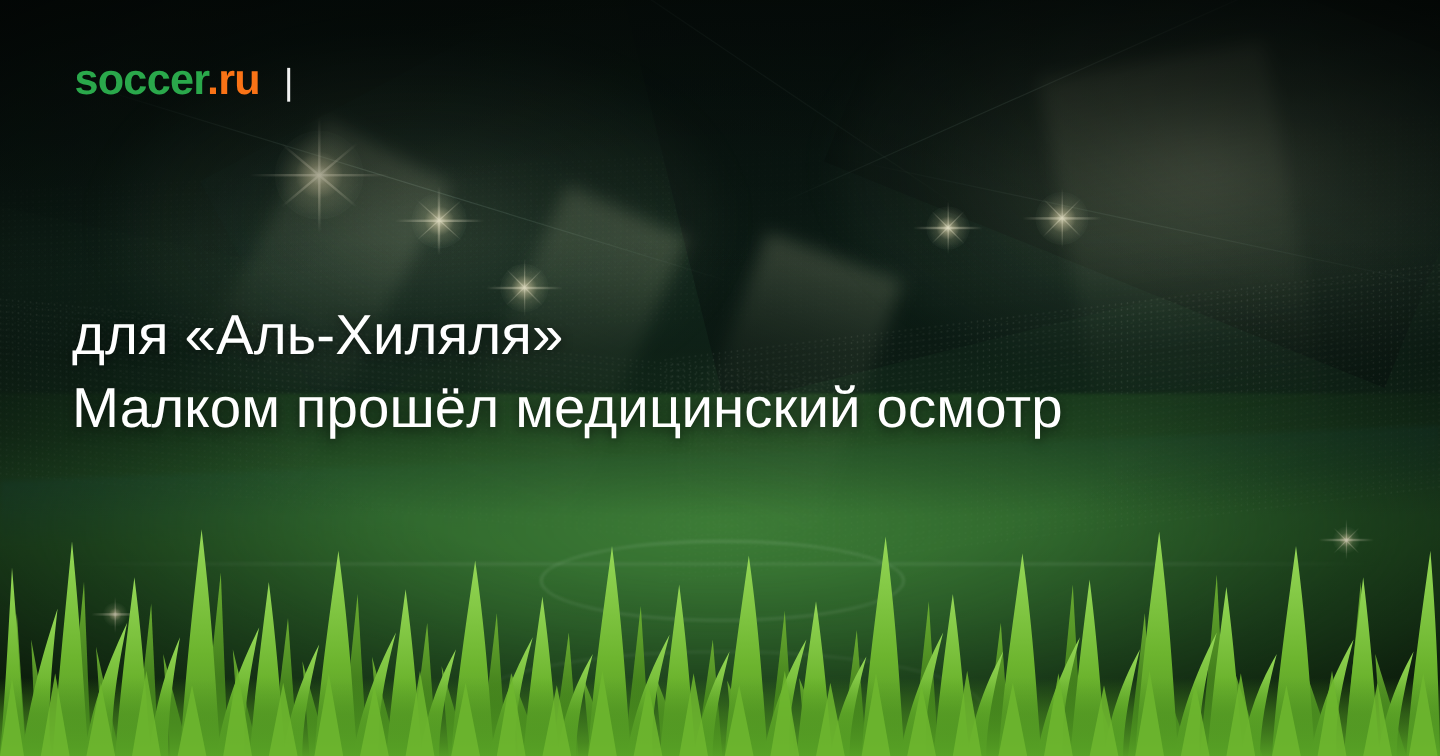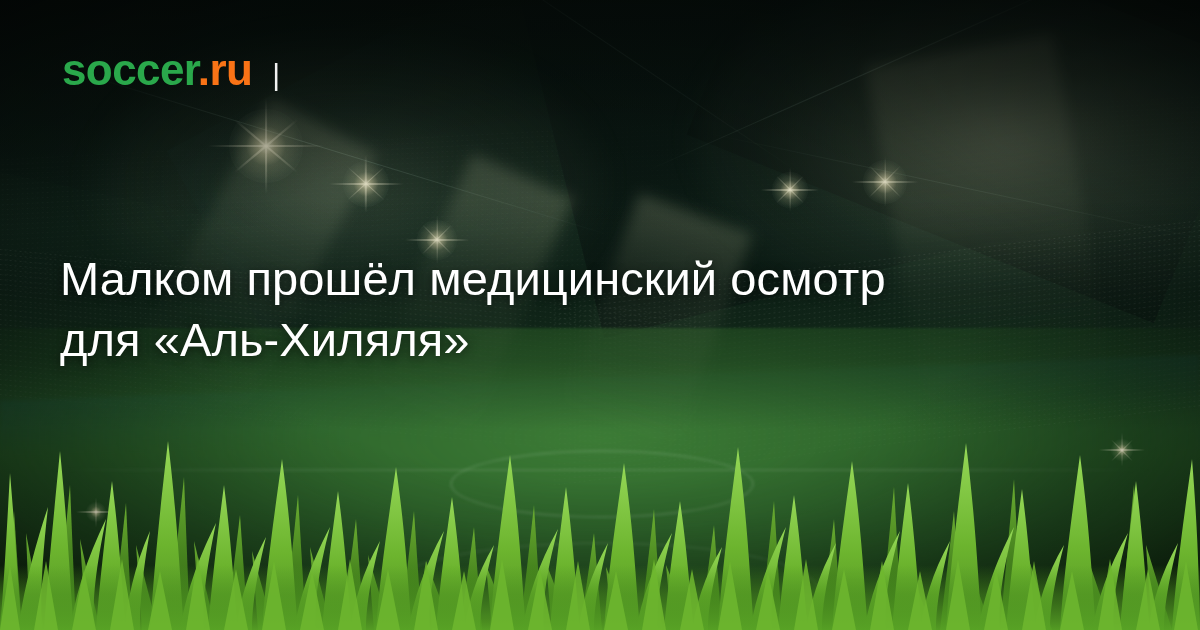--- a/index.html
+++ b/index.html
@@ -259,21 +259,21 @@
   .header {
     position: absolute;
     left: 62px;
     top: 48px;
     display: flex;
     align-items: baseline;
     gap: 0;
     white-space: nowrap;
   }
   .logo {
-    font-size: 44px;
+    font-size: 36px;
     font-weight: 700;
     letter-spacing: -0.6px;
     line-height: 1;
   }
   .logo .soccer { color: #2aa84b; }
   .logo .ru     { color: #f97316; }
   .sep {
     color: #ffffff;
     font-size: 30px;
     font-weight: 400;
@@ -560,17 +560,17 @@
   </div>
 
   <div class="header">
     <div class="logo">
       <span class="soccer">soccer</span><span class="ru">.ru</span>
     </div>
     <span class="sep">|</span>
   </div>
 
   <div class="headline">
+    <span class="ln">для «Аль-Хиляля»</span>
     <span class="ln">Малком прошёл медицинский осмотр</span>
-    <span class="ln">для «Аль-Хиляля»</span>
   </div>
 
 </div>
 
 </body></html>

